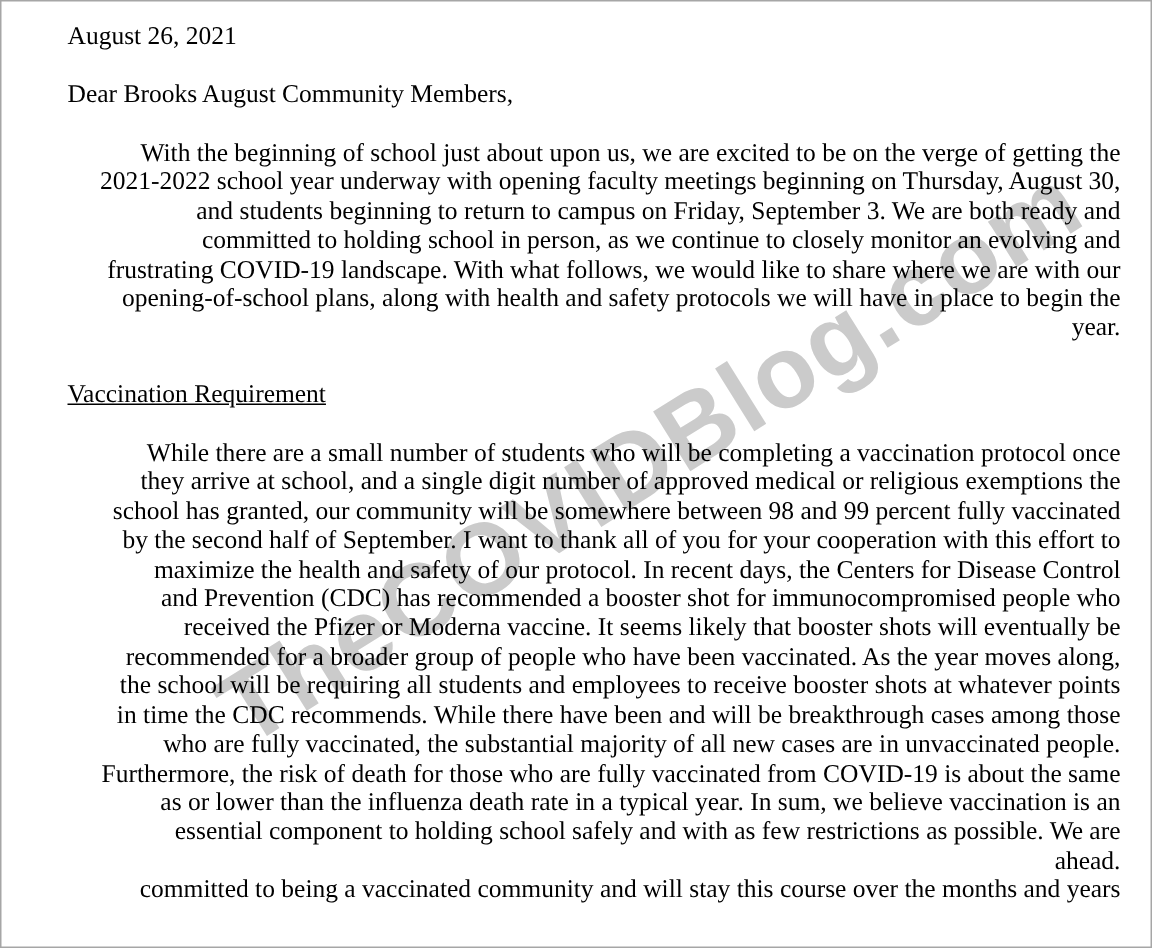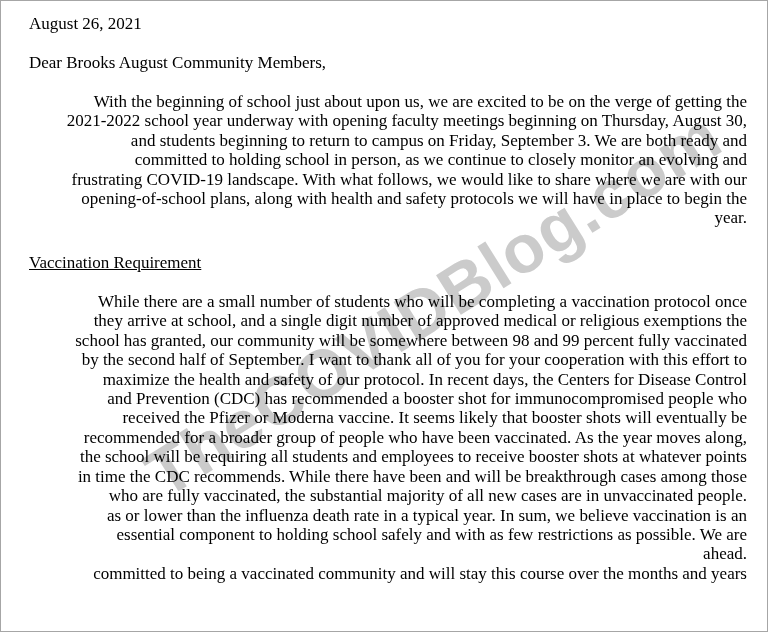--- a/index.html
+++ b/index.html
@@ -27,21 +27,21 @@
     font-weight: bold;
     letter-spacing: 1px;
     color: #cbcbcb;
     white-space: nowrap;
     z-index: 0;
     user-select: none;
   }
   .content {
     position: relative;
     z-index: 1;
-    padding: 0 20px 0 28px;
+    padding: 0 20px 0 44px;
   }
   .line {
     font-size: 17px;
     line-height: 19.4px;
     white-space: nowrap;
   }
   .date-line {
     margin-top: 13px;
   }
   .salutation {
@@ -89,20 +89,21 @@
       <div class="line">they arrive at school, and a single digit number of approved medical or religious exemptions the</div>
       <div class="line">school has granted, our community will be somewhere between 98 and 99 percent fully vaccinated</div>
       <div class="line">by the second half of September. I want to thank all of you for your cooperation with this effort to</div>
       <div class="line">maximize the health and safety of our protocol. In recent days, the Centers for Disease Control</div>
       <div class="line">and Prevention (CDC) has recommended a booster shot for immunocompromised people who</div>
       <div class="line">received the Pfizer or Moderna vaccine. It seems likely that booster shots will eventually be</div>
       <div class="line">recommended for a broader group of people who have been vaccinated. As the year moves along,</div>
       <div class="line">the school will be requiring all students and employees to receive booster shots at whatever points</div>
       <div class="line">in time the CDC recommends. While there have been and will be breakthrough cases among those</div>
       <div class="line">who are fully vaccinated, the substantial majority of all new cases are in unvaccinated people.</div>
+      <div class="line">Furthermore, the risk of death for those who are fully vaccinated from COVID-19 is about the same</div>
       <div class="line">as or lower than the influenza death rate in a typical year. In sum, we believe vaccination is an</div>
       <div class="line">essential component to holding school safely and with as few restrictions as possible. We are</div>
       <div class="line">ahead.</div>
       <div class="line">committed to being a vaccinated community and will stay this course over the months and years</div>
     </div>
 
   </div>
 </div>
 
 </body></html>

